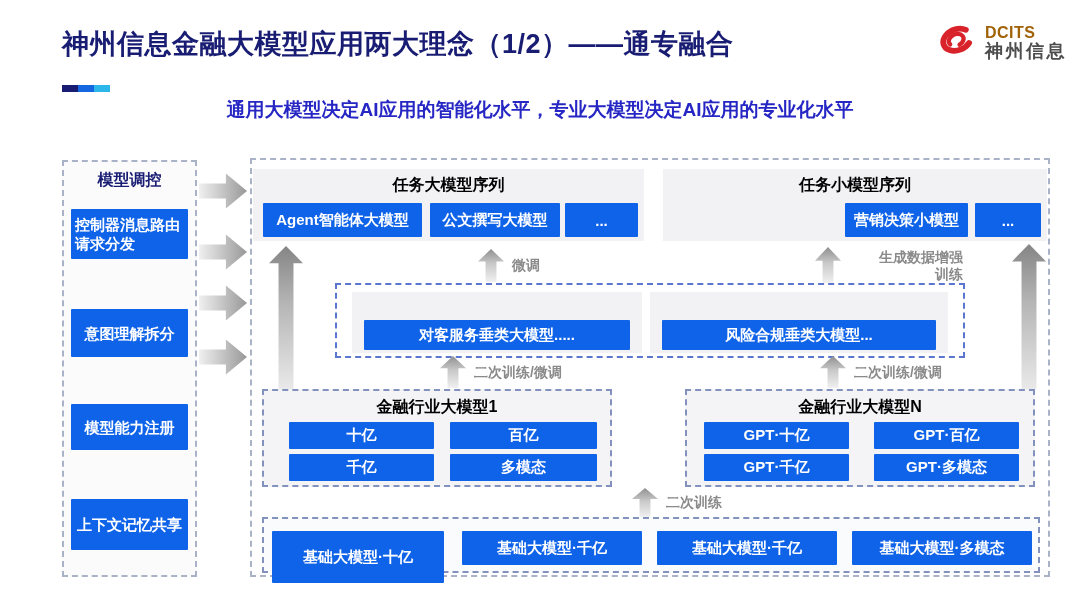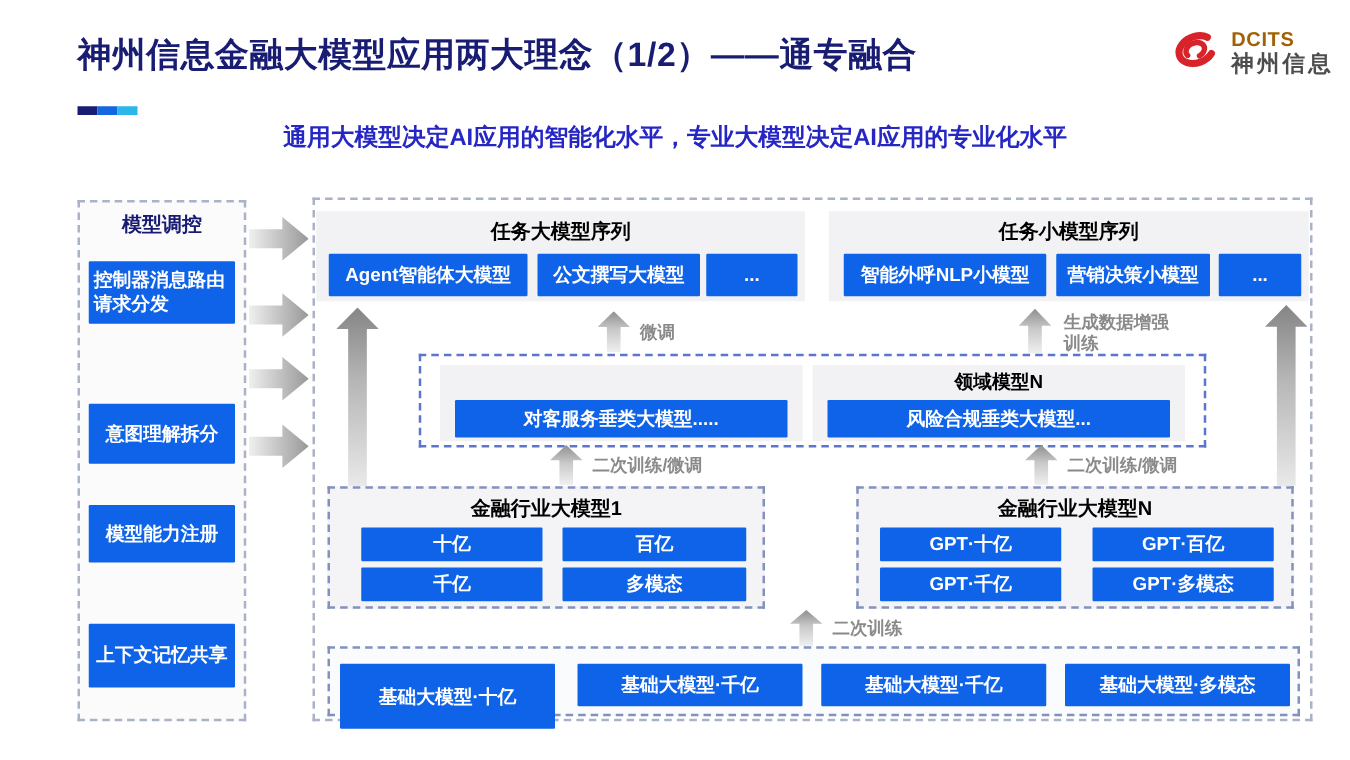--- a/index.html
+++ b/index.html
@@ -59,64 +59,62 @@
     </svg>
     <div>
       <div class="logo-en">DCITS</div>
       <div class="logo-cn">神州信息</div>
     </div>
   </div>
 
   <div class="abs sidebar">
     <div class="sidebar-title">模型调控</div>
     <div class="sb-item" style="top:47px;height:50px;">控制器消息路由请求分发</div>
-    <div class="sb-item" style="top:147px;height:48px;margin-top:14px;">意图理解拆分</div>
+    <div class="sb-item" style="top:147px;height:48px;">意图理解拆分</div>
     <div class="sb-item" style="top:242px;height:46px;">模型能力注册</div>
     <div class="sb-item" style="top:337px;height:51px;">上下文记忆共享</div>
   </div>
 
   <div class="abs arr-right" style="left:199px;top:172px;"></div>
   <div class="abs arr-right" style="left:199px;top:233px;"></div>
   <div class="abs arr-right" style="left:199px;top:284px;"></div>
   <div class="abs arr-right" style="left:199px;top:338px;"></div>
 
   <div class="abs main-frame"></div>
 
   <div class="abs panel" style="left:253px;top:169px;width:391px;height:72px;">
     <div class="panel-title">任务大模型序列</div>
     <div class="bluebox" style="left:10px;top:34px;width:159px;height:34px;">Agent智能体大模型</div>
     <div class="bluebox" style="left:177px;top:34px;width:130px;height:34px;">公文撰写大模型</div>
     <div class="bluebox" style="left:312px;top:34px;width:73px;height:34px;">...</div>
   </div>
 
   <div class="abs panel" style="left:663px;top:169px;width:384px;height:72px;">
     <div class="panel-title">任务小模型序列</div>
-    <div class="bluebox" style="left:12px;top:34px;width:162px;height:34px;">智能外呼NLP小模型</div>
     <div class="bluebox" style="left:182px;top:34px;width:123px;height:34px;">营销决策小模型</div>
     <div class="bluebox" style="left:312px;top:34px;width:66px;height:34px;">...</div>
   </div>
 
   <div class="abs arr-tall" style="left:269px;top:246px;width:34px;height:143px;"></div>
   <div class="abs arr-tall" style="left:1012px;top:244px;width:34px;height:145px;"></div>
 
   <div class="abs arr-up" style="left:478px;top:249px;width:26px;height:33px;"></div>
   <div class="abs lbl" style="left:512px;top:257px;">微调</div>
 
   <div class="abs arr-up" style="left:815px;top:247px;width:26px;height:36px;"></div>
-  <div class="abs lbl" style="left:851px;top:249px;width:112px;text-align:left;line-height:17px;">
+  <div class="abs lbl" style="left:851px;top:249px;width:112px;text-align:right;line-height:17px;font-family:Liberation Serif, serif;">
     <span>生成数据增强</span><br>
     <span>训练</span>
   </div>
 
   <div class="abs dashbox" style="left:335px;top:283px;width:630px;height:75px;border-color:#5b76ce;">
     <div class="panel" style="position:absolute;left:15px;top:7px;width:290px;height:61px;">
       <div class="bluebox" style="left:12px;top:28px;width:266px;height:30px;">对客服务垂类大模型.....</div>
     </div>
     <div class="panel" style="position:absolute;left:313px;top:7px;width:298px;height:61px;">
-      <div class="panel-title" style="top:4px;font-size:15px;">领域模型N</div>
       <div class="bluebox" style="left:12px;top:28px;width:274px;height:30px;">风险合规垂类大模型...</div>
     </div>
   </div>
 
   <div class="abs arr-up" style="left:440px;top:356px;width:26px;height:32px;"></div>
   <div class="abs lbl" style="left:474px;top:364px;">二次训练/微调</div>
   <div class="abs arr-up" style="left:820px;top:356px;width:26px;height:32px;"></div>
   <div class="abs lbl" style="left:854px;top:364px;">二次训练/微调</div>
 
   <div class="abs graybox" style="left:262px;top:389px;width:350px;height:98px;">

